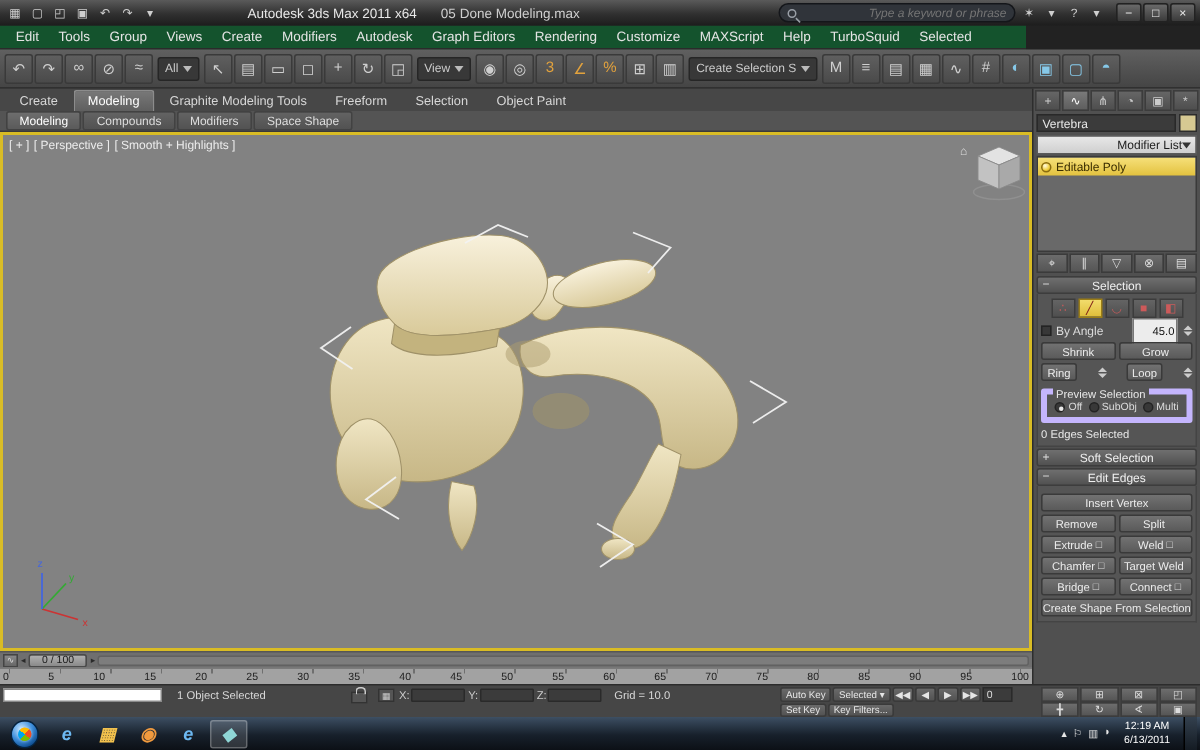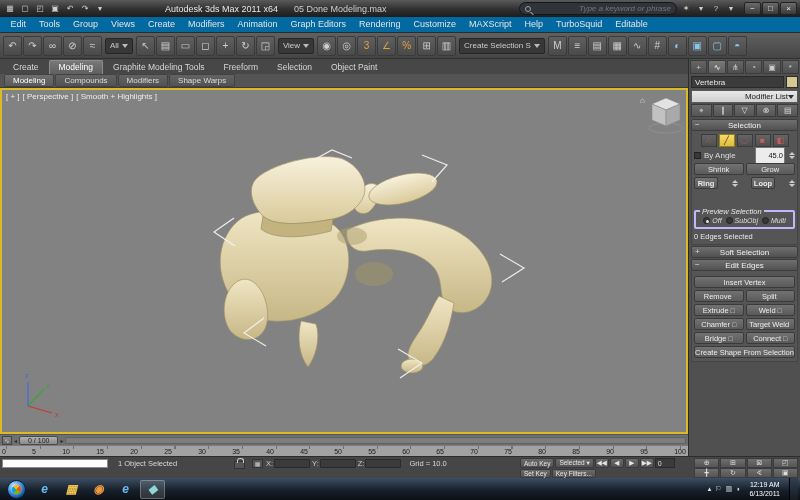--- a/index.html
+++ b/index.html
@@ -15,21 +15,21 @@
   .tdoc{font-size:9px;color:#cfcfcf;margin-left:14px;white-space:nowrap;}
   .search{margin-left:auto;display:flex;align-items:center;background:#30343a;border:1px solid #14161a;border-radius:7px;height:13px;width:158px;padding:0 5px;gap:4px;}
   .search input{flex:1;background:transparent;border:none;outline:none;color:#9aa0a8;font-size:8px;font-style:italic;font-family:inherit;min-width:0;text-align:right;}
   .mag{width:6px;height:6px;border:1px solid #9aa0a8;border-radius:50%;position:relative;flex:none;}
   .mag::after{content:"";position:absolute;width:4px;height:1px;background:#9aa0a8;transform:rotate(45deg);left:4px;top:6px;}
   .infoicons{display:flex;gap:1px;}
   .winbtns{display:flex;gap:1px;margin-left:4px;}
   .wbtn{width:17px;height:13px;font-size:8px;display:flex;align-items:center;justify-content:center;background:linear-gradient(#6a6a6a,#3a3a3a);border:1px solid #222;border-radius:2px;color:#eee;}
 
   
-  .menubar{position:absolute;left:0;top:17px;width:800px;height:16px;background:#0369a1;border-bottom:1px solid #2b2b2b;display:flex;align-items:center;padding:0 4px;}
+  .menubar{position:absolute;left:0;top:17px;width:684px;height:16px;background:#14532d;border-bottom:1px solid #2b2b2b;display:flex;align-items:center;padding:0 4px;}
   .mitem{font-size:9px;color:#e4e4e4;padding:0 6.5px;line-height:15px;white-space:nowrap;cursor:default;}
 
   
   .toolbar{position:absolute;left:0;top:33px;width:800px;height:26px;background:linear-gradient(#606060,#454545);border-bottom:1px solid #303030;display:flex;align-items:center;padding:0 3px;gap:1px;}
   .tset{display:flex;gap:1px;}
   .tbi{width:19px;height:20px;display:flex;align-items:center;justify-content:center;font-size:10px;color:#cfcfcf;background:linear-gradient(#5f5f5f,#4a4a4a);border:1px solid #3a3a3a;border-radius:2px;}
   .tdrop{height:16px;display:flex;align-items:center;gap:3px;background:#383838;border:1px solid #262626;border-radius:2px;color:#ccc;font-size:8px;padding:0 4px;margin:0 2px;white-space:nowrap;}
   .caret{width:0;height:0;border-left:3px solid transparent;border-right:3px solid transparent;border-top:4px solid #bbb;}
 
   
@@ -117,22 +117,22 @@
   .sicon.active{background:linear-gradient(#f2dc6c,#dfbe3a);color:#7a1414;border-color:#9a7d17;}
   .chk{display:flex;align-items:center;gap:3px;height:11px;}
   .cbox{width:7px;height:7px;background:#383838;border:1px solid #232323;flex:none;}
   .angval{width:30px;height:18px;background:#ececec;border:1px solid #777;color:#111;font-size:7.5px;display:flex;align-items:center;justify-content:flex-end;padding:0 1px;margin-left:auto;}
   .spin{display:flex;flex-direction:column;gap:1px;margin-left:1px;}
   .spin i{width:0;height:0;border-left:3px solid transparent;border-right:3px solid transparent;display:block;}
   .spin .up{border-bottom:3px solid #ccc;}
   .spin .dn{border-top:3px solid #ccc;}
   .btn{background:linear-gradient(#727272,#5a5a5a);border:1px solid #3a3a3a;border-radius:2px;color:#ececec;font-size:7.5px;height:12px;display:flex;align-items:center;justify-content:center;white-space:nowrap;overflow:hidden;padding:0 1px;}
   .grid2{display:grid;grid-template-columns:1fr 1fr;gap:2px;margin:2px 0;}
-  .pairrow{display:grid;grid-template-columns:1fr auto 1fr auto;gap:13px;align-items:center;margin:2px 0;font-weight:bold;}
-  .grpbox{border:2px solid #c4b5fd;border-radius:2px;margin:21px 0 2px;padding:5px 2px 3px;position:relative;font-style:italic;}
+  .pairrow{display:grid;grid-template-columns:1fr auto 1fr auto;gap:13px;align-items:center;margin:2px 0;}
+  .grpbox{border:4px solid #c4b5fd;border-radius:2px;margin:5px 0 2px;padding:5px 2px 3px;position:relative;}
   .grptitle{position:absolute;top:-5px;left:4px;background:#555;padding:0 2px;font-size:7.5px;color:#e8e8e8;}
   .radios{display:flex;gap:4px;justify-content:center;}
   .radio{display:flex;align-items:center;gap:2px;font-size:7px;}
   .rdot{width:7px;height:7px;border-radius:50%;background:#383838;border:1px solid #232323;position:relative;flex:none;}
   .radio.active .rdot::after{content:"";position:absolute;left:1.5px;top:1.5px;width:3px;height:3px;border-radius:50%;background:#e8e8e8;}
   .selstatus{text-align:left;font-size:7.5px;color:#e8e8e8;margin-top:3px;}
   .fullbtn{margin:2px 0;}
   .sbx{color:#ddd;font-size:7px;margin-left:2px;}
 </style>
 </head>
@@ -170,28 +170,28 @@
   </div>
 
   <div class="menubar">
 
   <span class="mitem">Edit</span>
       <span class="mitem">Tools</span>
       <span class="mitem">Group</span>
       <span class="mitem">Views</span>
       <span class="mitem">Create</span>
       <span class="mitem">Modifiers</span>
-      <span class="mitem">Animation</span>
+      <span class="mitem">Autodesk</span>
       <span class="mitem">Graph Editors</span>
       <span class="mitem">Rendering</span>
       <span class="mitem">Customize</span>
       <span class="mitem">MAXScript</span>
       <span class="mitem">Help</span>
       <span class="mitem">TurboSquid</span>
-      <span class="mitem">Editable</span>
+      <span class="mitem">Selected</span>
     </div>
 
   <div class="toolbar">
     <span class="tset">
         <span class="tbi">↶</span>
         <span class="tbi">↷</span>
         <span class="tbi">∞</span>
         <span class="tbi">⊘</span>
         <span class="tbi">≈</span>
       </span>
@@ -246,21 +246,21 @@
       <span class="rtab">Graphite Modeling Tools</span>
       <span class="rtab">Freeform</span>
       <span class="rtab">Selection</span>
       <span class="rtab">Object Paint</span>
     </div>
   <div class="subtabs">
 
   <span class="stab active">Modeling</span>
       <span class="stab">Compounds</span>
       <span class="stab">Modifiers</span>
-      <span class="stab">Shape Warps</span>
+      <span class="stab">Space Shape</span>
     </div>
 
   <div class="viewport">
     <div class="vplabel">
       <span>[ + ]</span>
       <span>[ Perspective ]</span>
       <span>[ Smooth + Highlights ]</span>
     </div>
     <svg class="vpsvg" width="684" height="342" viewBox="0 0 684 342">
       <defs>
@@ -360,20 +360,27 @@
         <span class="ptab">*</span>
       </div>
     <div class="namerow">
       <div class="nfield">Vertebra</div>
       <span class="swatch"></span>
     </div>
     <div class="modlist">
       <span>Modifier List</span>
       <span class="caret"></span>
     </div>
+    <div class="stack">
+
+        <div class="stackrow active">
+          <span class="bulb"></span>
+          <span>Editable Poly</span>
+        </div>
+      </div>
     <div class="stackbtns">
 
     <span class="skbtn">⌖</span>
         <span class="skbtn">∥</span>
         <span class="skbtn">▽</span>
         <span class="skbtn">⊗</span>
         <span class="skbtn">▤</span>
       </div>
 
     <div class="rollout">

